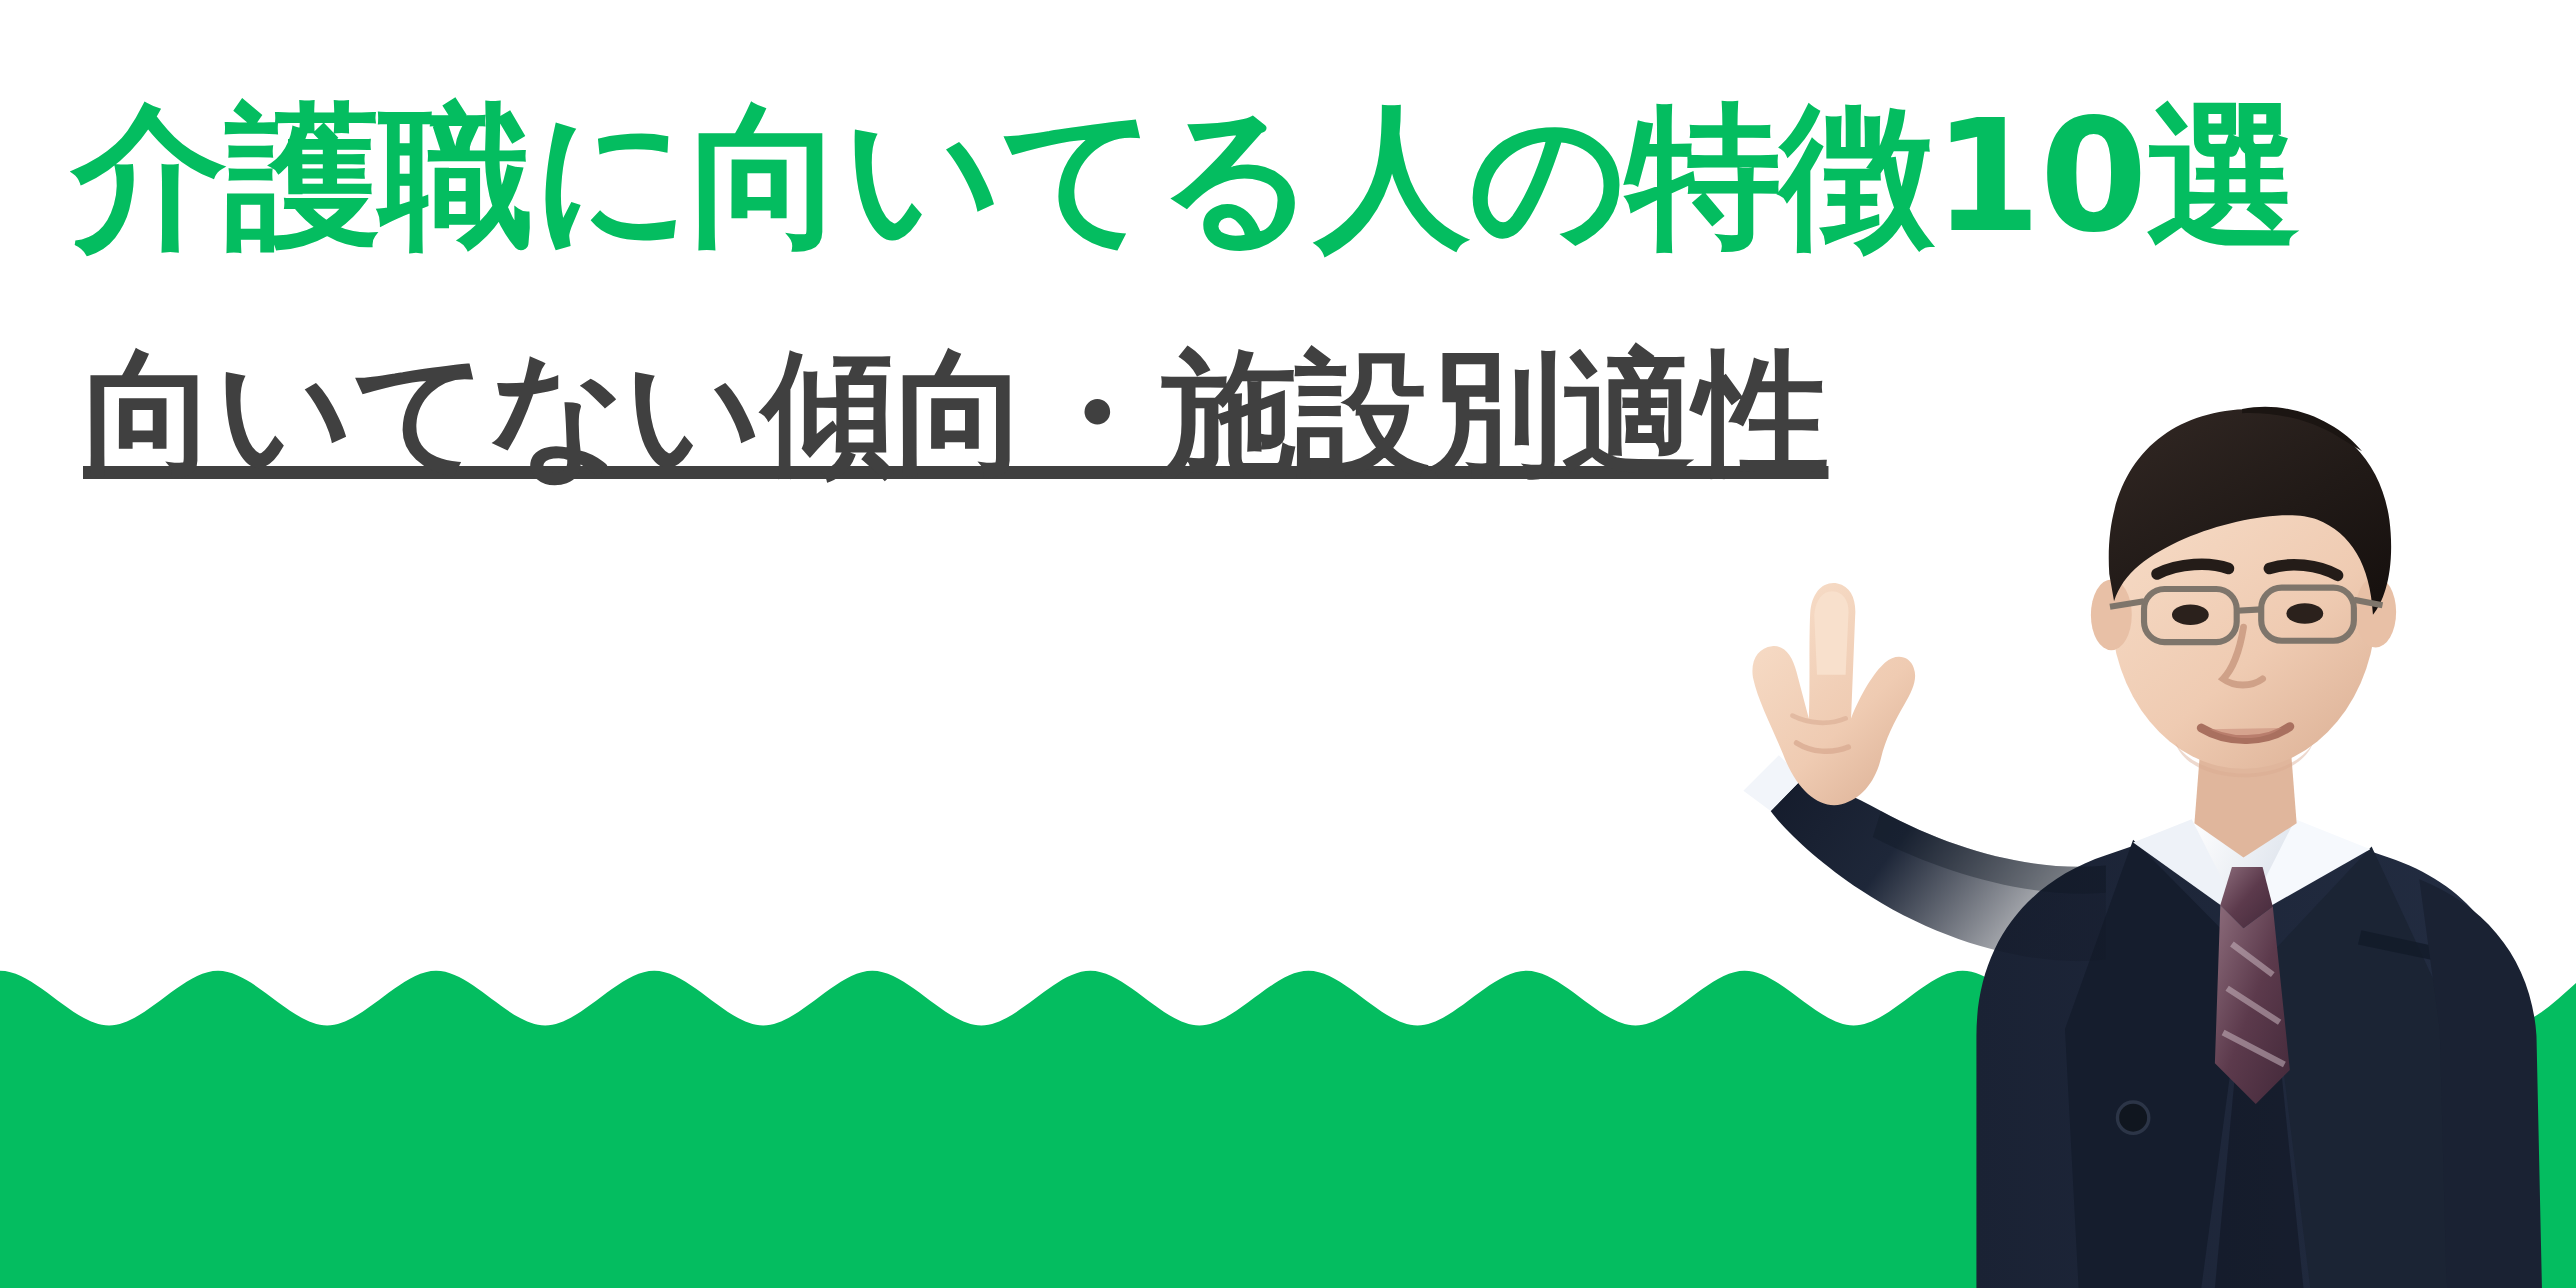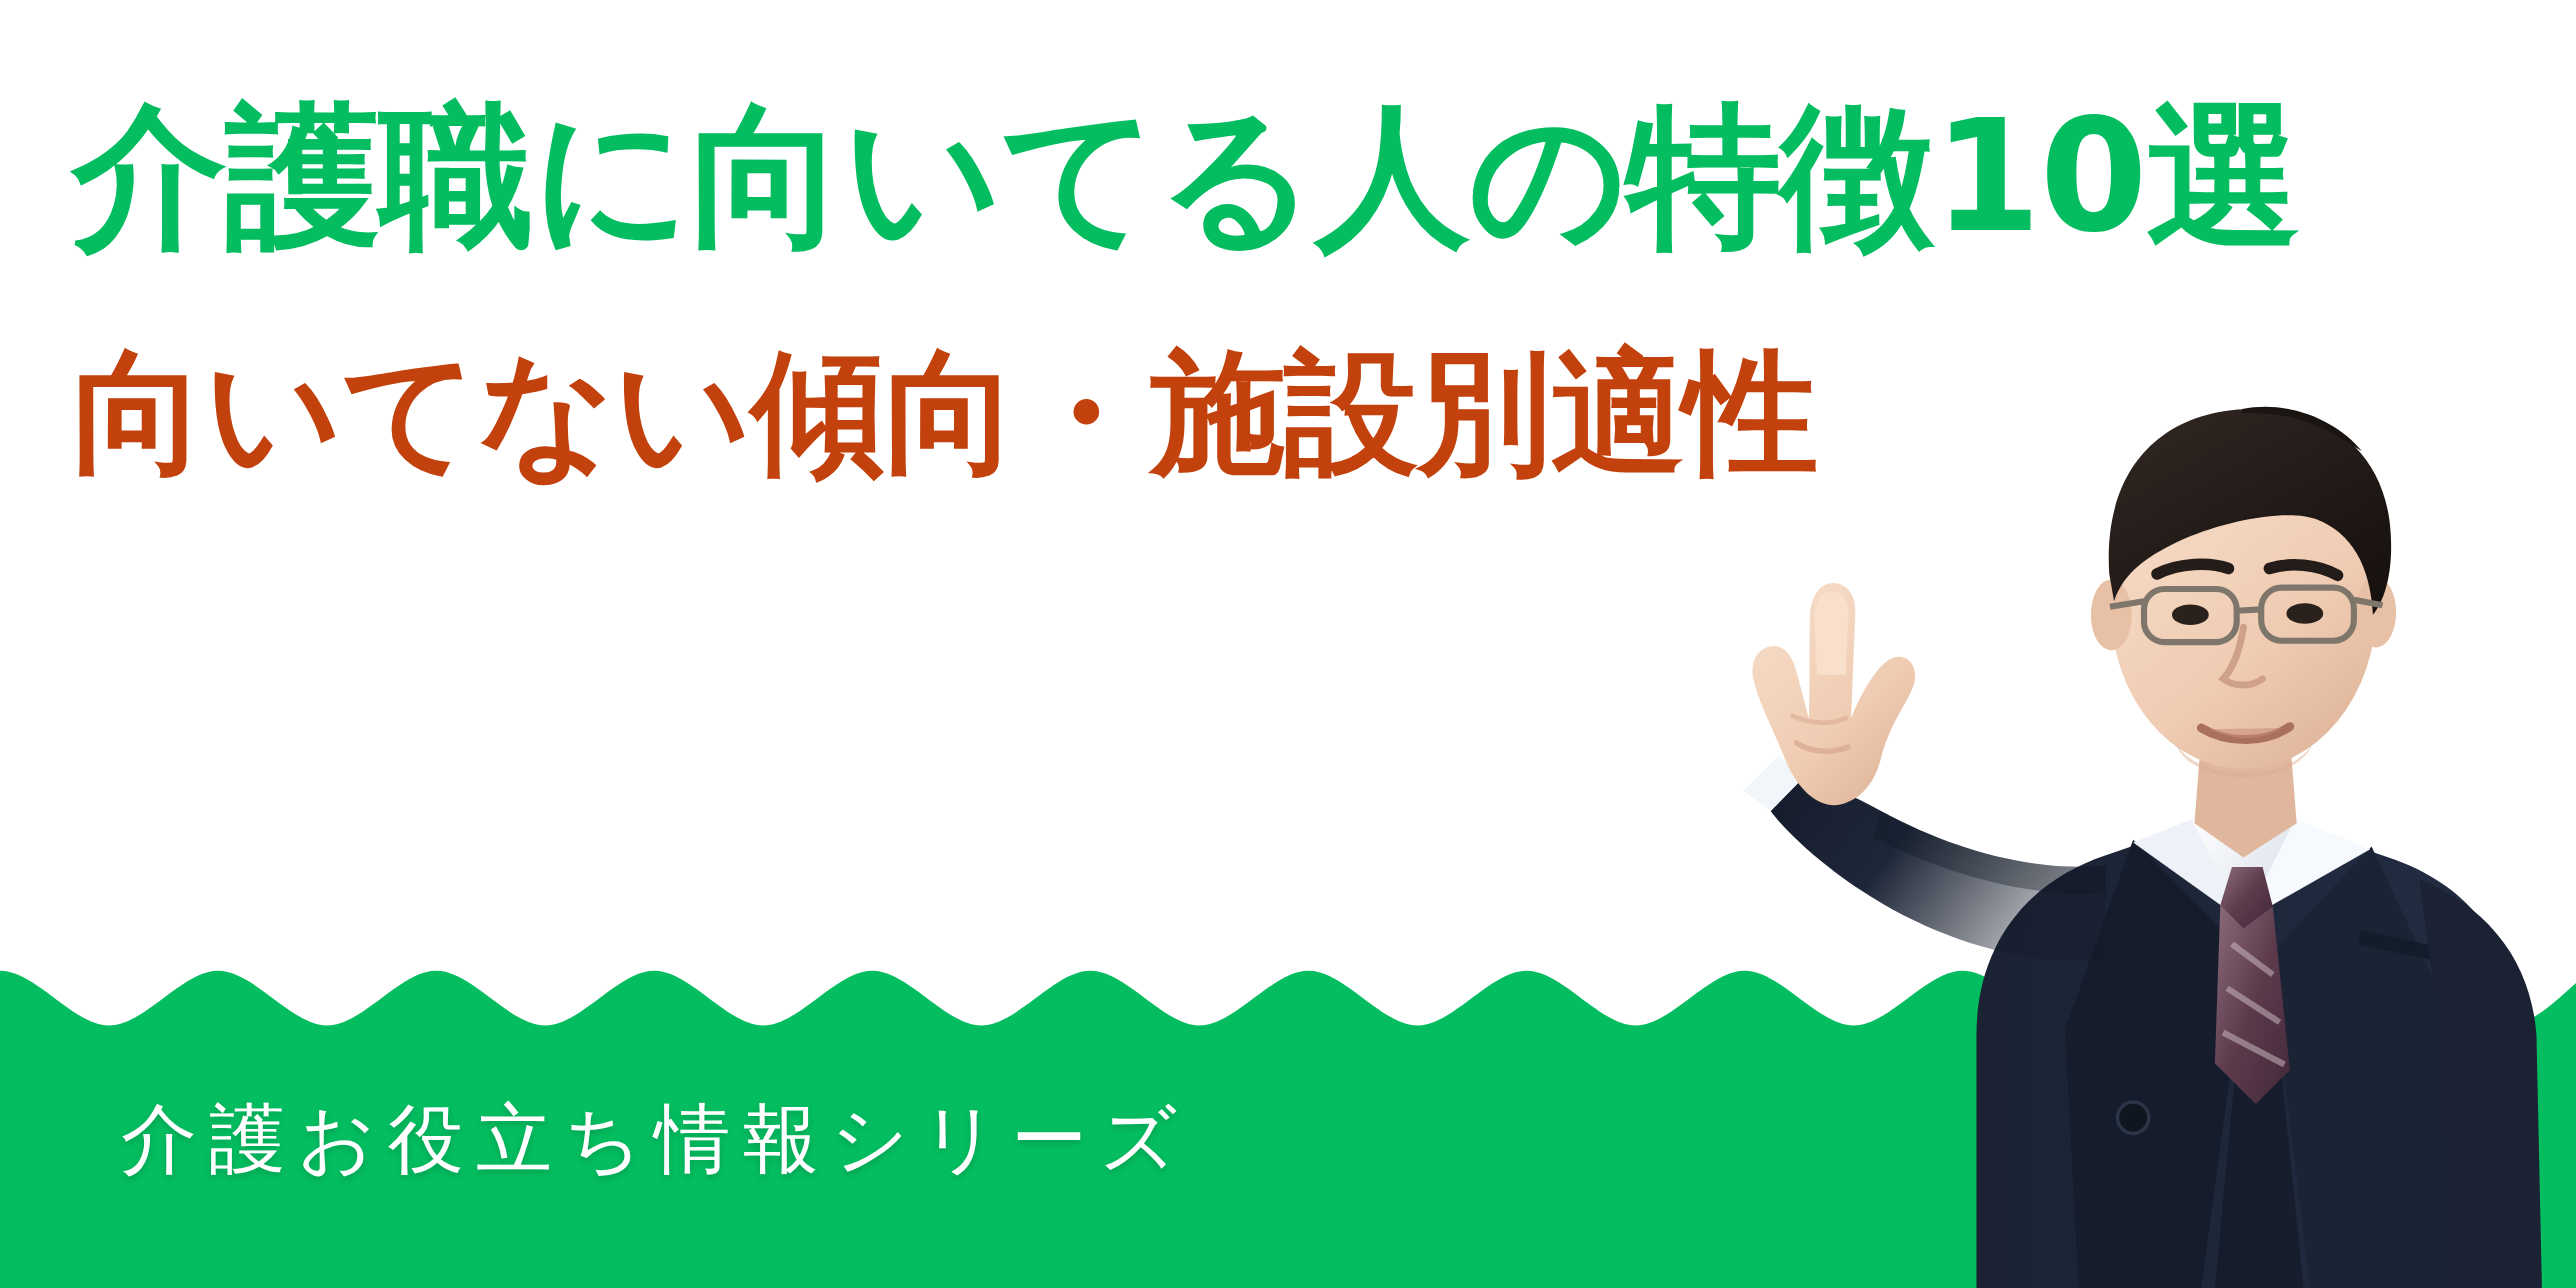--- a/index.html
+++ b/index.html
@@ -40,28 +40,29 @@
     font-weight:700;
     letter-spacing:-1.4px;
     color:#04BD60;
     white-space:nowrap;
     font-family:"DejaVu Sans","Liberation Sans",sans-serif;
   }
   .sub-wrap{
     margin-top:59px;
   }
   .subline{
-    margin:4px;
+    margin:15px;
     font-size:134px;
     line-height:1.28;
     font-weight:700;
     letter-spacing:-0.7px;
-    color:#c2410c;
+    color:#404040;
     white-space:nowrap;
     font-family:"DejaVu Sans","Liberation Sans",sans-serif;
+    text-decoration:underline;
   }
 
   
   .footer-text{
     position:absolute;
     left:121px;top:1101px;
     margin:0;
     font-size:76px;
     line-height:1;
     font-weight:400;
@@ -106,21 +107,20 @@
     </svg>
   </div>
 
   <div class="text-block">
     <h1 class="headline">介護職に向いてる人の特徴10選</h1>
     <div class="sub-wrap">
       <p class="subline">向いてない傾向・施設別適性</p>
     </div>
   </div>
 
-  <p class="footer-text">介護お役立ち情報シリーズ</p>
 
   <div class="person">
     <svg viewBox="0 0 1360 1500" xmlns="http://www.w3.org/2000/svg">
       <defs>
         <linearGradient id="suitGrad" x1="0" y1="0" x2="1" y2="0.4">
           <stop offset="0%" stop-color="#141b2b"></stop>
           <stop offset="45%" stop-color="#1e2739"></stop>
           <stop offset="100%" stop-color="#10162444"></stop>
         </linearGradient>
         <linearGradient id="suitGrad2" x1="0" y1="0" x2="1" y2="0">

